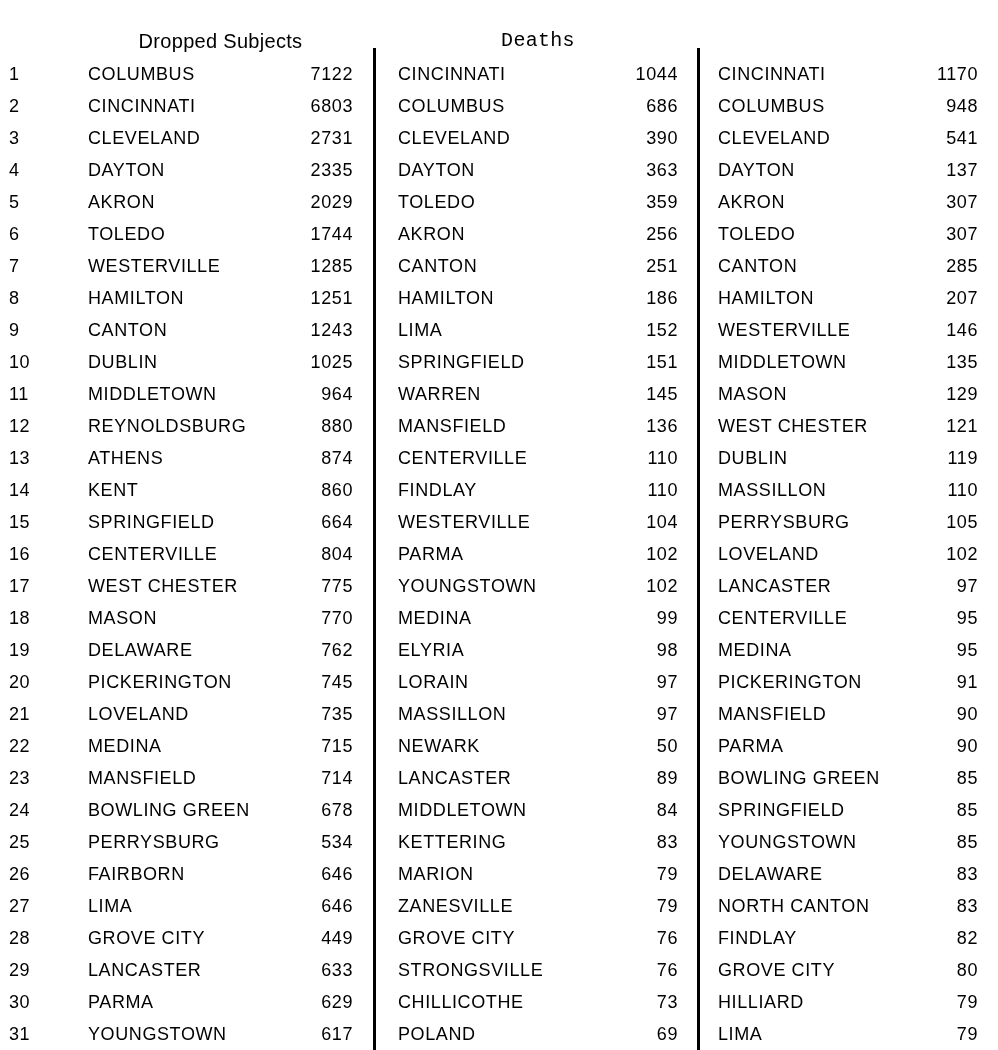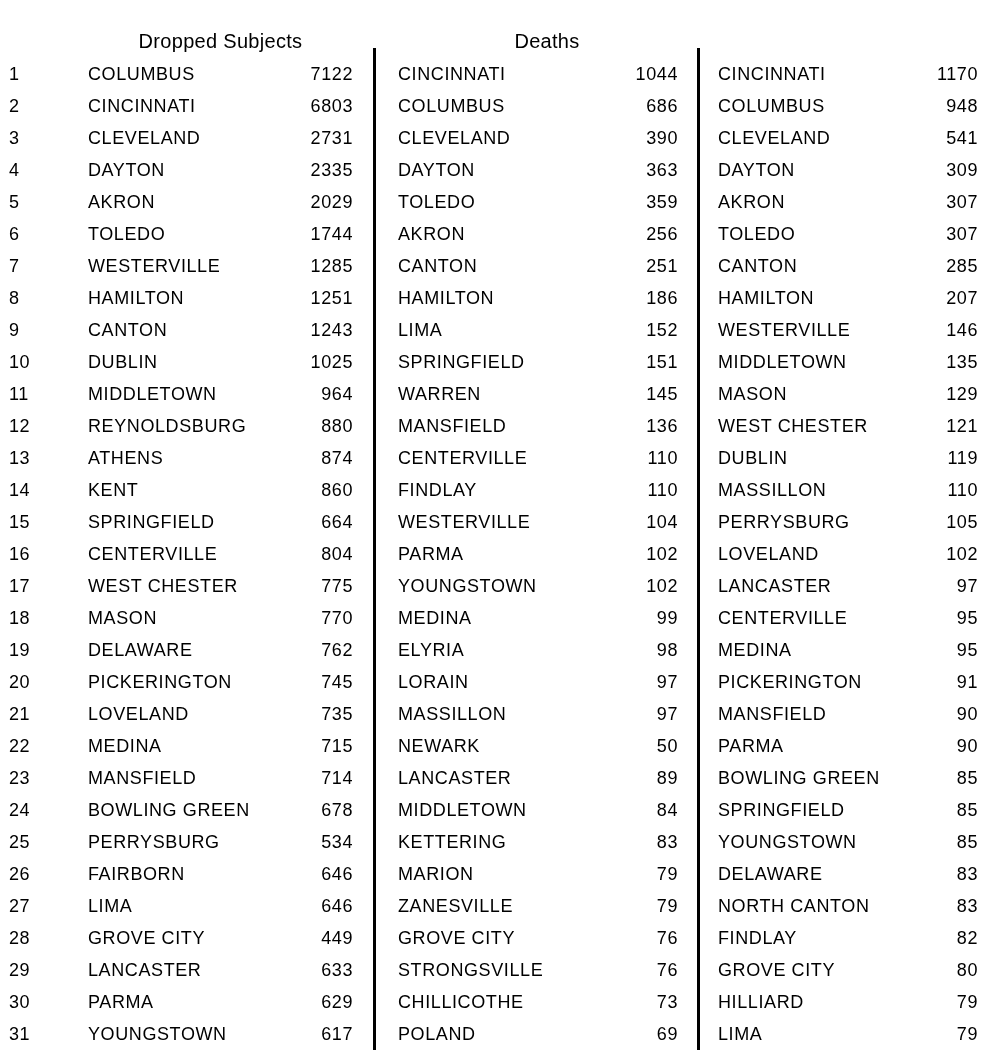--- a/index.html
+++ b/index.html
@@ -24,21 +24,21 @@
     top: 8px;
     height: 26px;
     line-height: 26px;
     font-size: 20px;
     letter-spacing: 0.3px;
     text-align: center;
     white-space: nowrap;
     margin-top: 20px;
   }
   .h1 { left: 88px;  width: 265px; }
-  .h2 { left: 407px; width: 280px; }
+  .h2 { left: 398px; width: 280px; font-family: Liberation Mono, monospace; }
   .h3 { left: 718px; width: 260px; }
 
   .divider {
     position: absolute;
     top: 48px;
     bottom: 0;
     width: 3px;
     background: #000000;
   }
   .d1 { left: 373px; }
@@ -113,21 +113,21 @@
       </div>
       <div class="row">
         <div class="cell rank">4</div>
         <div class="cell name">DAYTON</div>
         <div class="cell value">2335</div>
         <div class="cell gap"></div>
         <div class="cell name">DAYTON</div>
         <div class="cell value">363</div>
         <div class="cell gap"></div>
         <div class="cell name">DAYTON</div>
-        <div class="cell value">309</div>
+        <div class="cell value">137</div>
       </div>
       <div class="row">
         <div class="cell rank">5</div>
         <div class="cell name">AKRON</div>
         <div class="cell value">2029</div>
         <div class="cell gap"></div>
         <div class="cell name">TOLEDO</div>
         <div class="cell value">359</div>
         <div class="cell gap"></div>
         <div class="cell name">AKRON</div>

